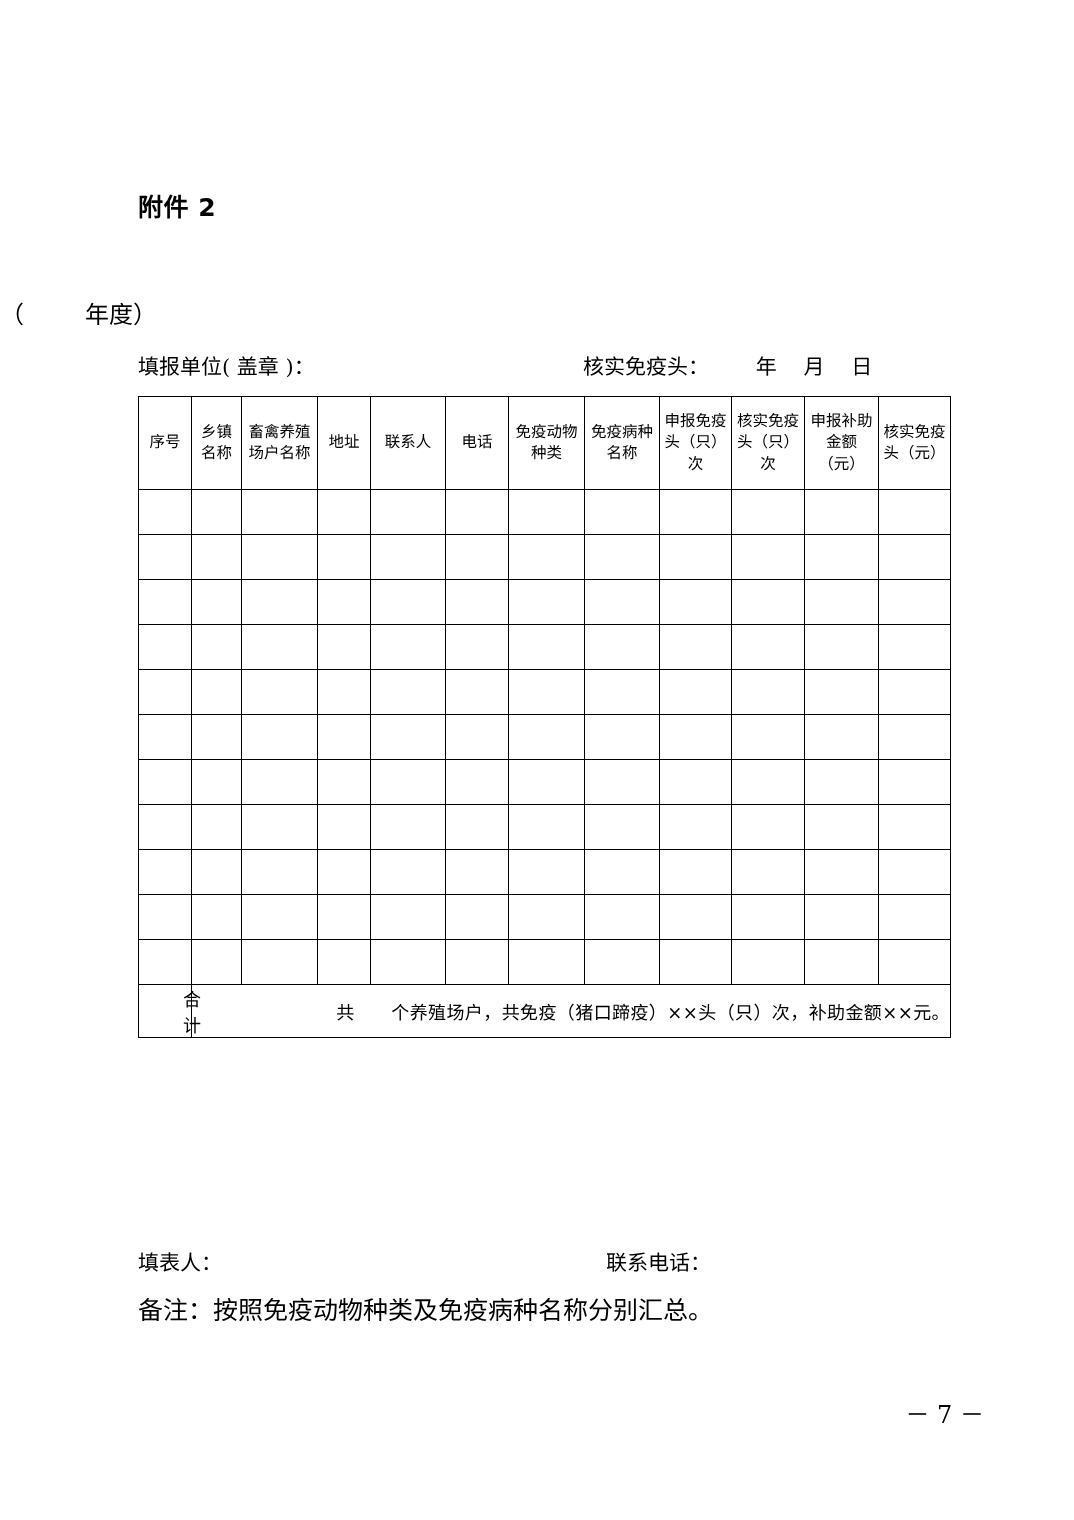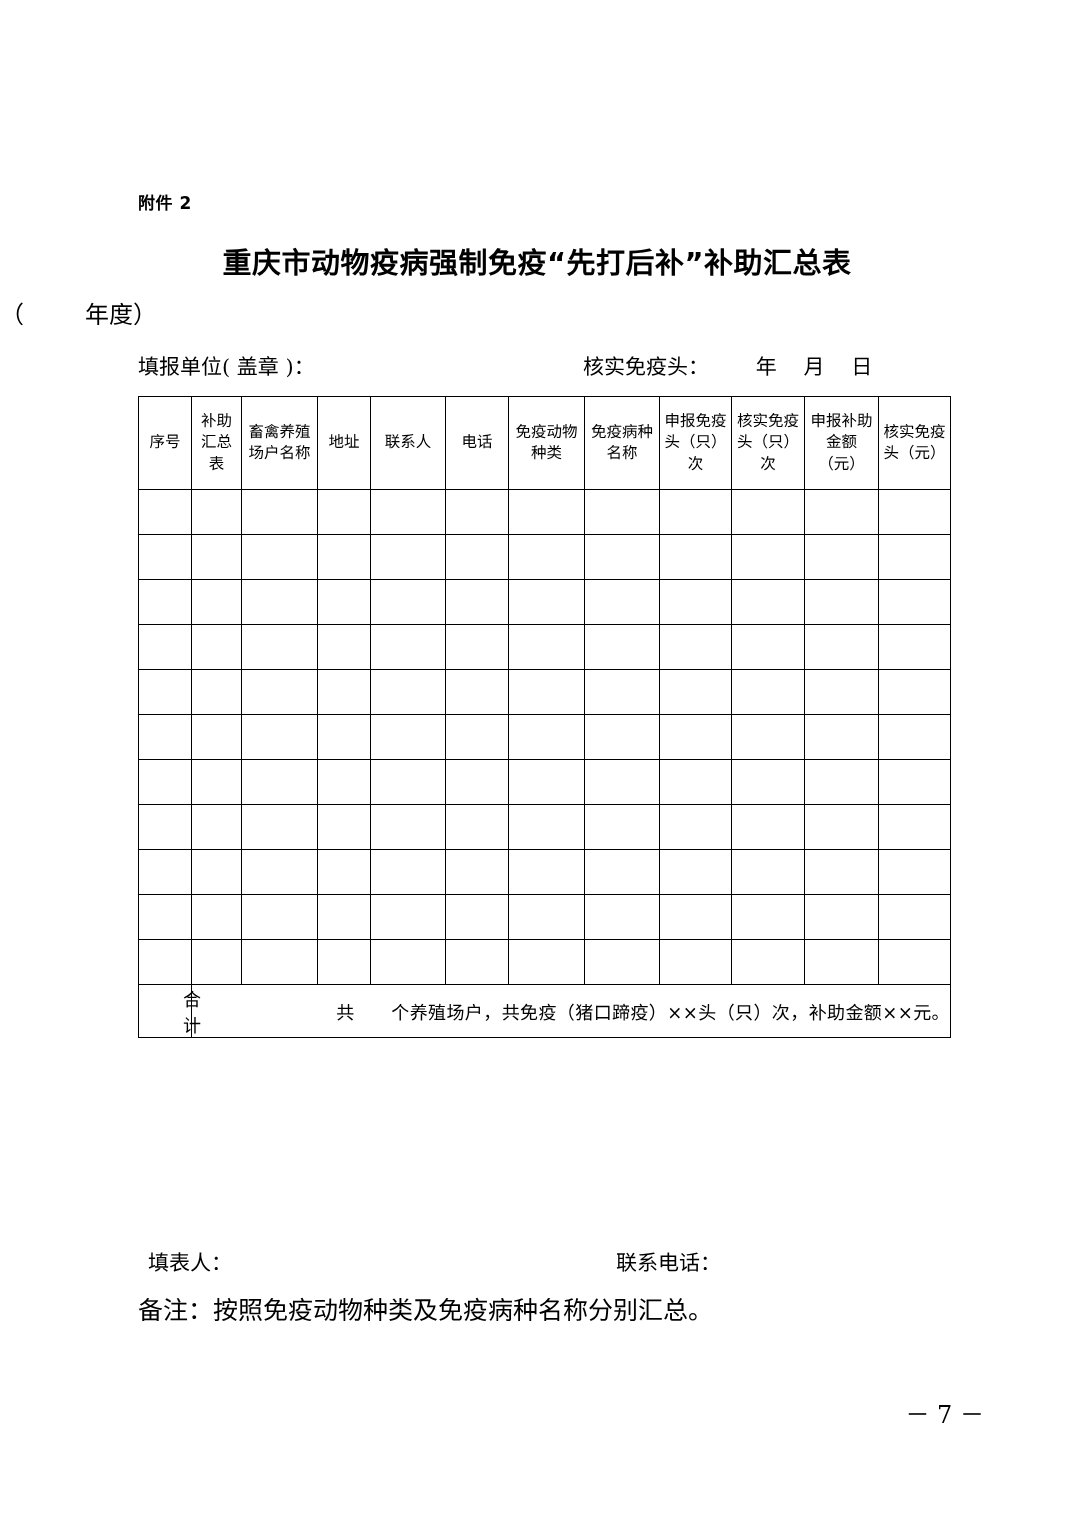--- a/index.html
+++ b/index.html
@@ -22,21 +22,21 @@
     left: 0; top: 0;
     width: 1074px;
     height: 1520px;
   }
 
   
   .attachment-label {
     position: absolute;
     left: 138px;
     top: 193px;
-    font-size: 17px;
+    font-size: 25px;
     font-weight: bold;
     letter-spacing: 0.5px;
     line-height: 1.2;
     white-space: nowrap;
   }
 
   
   .doc-title {
     position: absolute;
     left: 0;
@@ -143,21 +143,21 @@
   col.c7  { width: 76px; }
   col.c8  { width: 75px; }
   col.c9  { width: 72px; }
   col.c10 { width: 73px; }
   col.c11 { width: 74px; }
   col.c12 { width: 72px; }
 
   
   .footer-row {
     position: absolute;
-    left: 148px;
+    left: 138px;
     top: 1249px;
     width: 812px;
     height: 28px;
     font-size: 21px;
     font-family: "DejaVu Serif", "Liberation Serif", serif;
     line-height: 28px;
     white-space: pre;
   }
   .footer-left  { position: absolute; left: 0;     top: 0; }
   .footer-right { position: absolute; left: 468px; top: 0; }
@@ -186,21 +186,20 @@
     white-space: pre;
   }
 </style>
 </head>
 <body>
 
 <div class="page">
 
   <div class="attachment-label">附件 2</div>
 
-  <div class="doc-title">重庆市动物疫病强制免疫“先打后补”补助汇总表</div>
 
   <div class="doc-subtitle">（        年度）</div>
 
   <div class="meta-row">
     <span class="meta-left">填报单位( 盖章 )：</span>
     <span class="meta-right">核实免疫头：       年    月    日</span>
   </div>
 
   <table class="form-table">
     <colgroup>
@@ -216,21 +215,21 @@
         <col class="c10">
         <col class="c11">
         <col class="c12">
     </colgroup>
     <thead>
       <tr>
         <th>
             <span class="hdr">序号</span>
           </th>
         <th>
-            <span class="hdr">补助汇总表</span>
+            <span class="hdr">乡镇名称</span>
           </th>
         <th>
             <span class="hdr">畜禽养殖场户名称</span>
           </th>
         <th>
             <span class="hdr">地址</span>
           </th>
         <th>
             <span class="hdr">联系人</span>
           </th>

